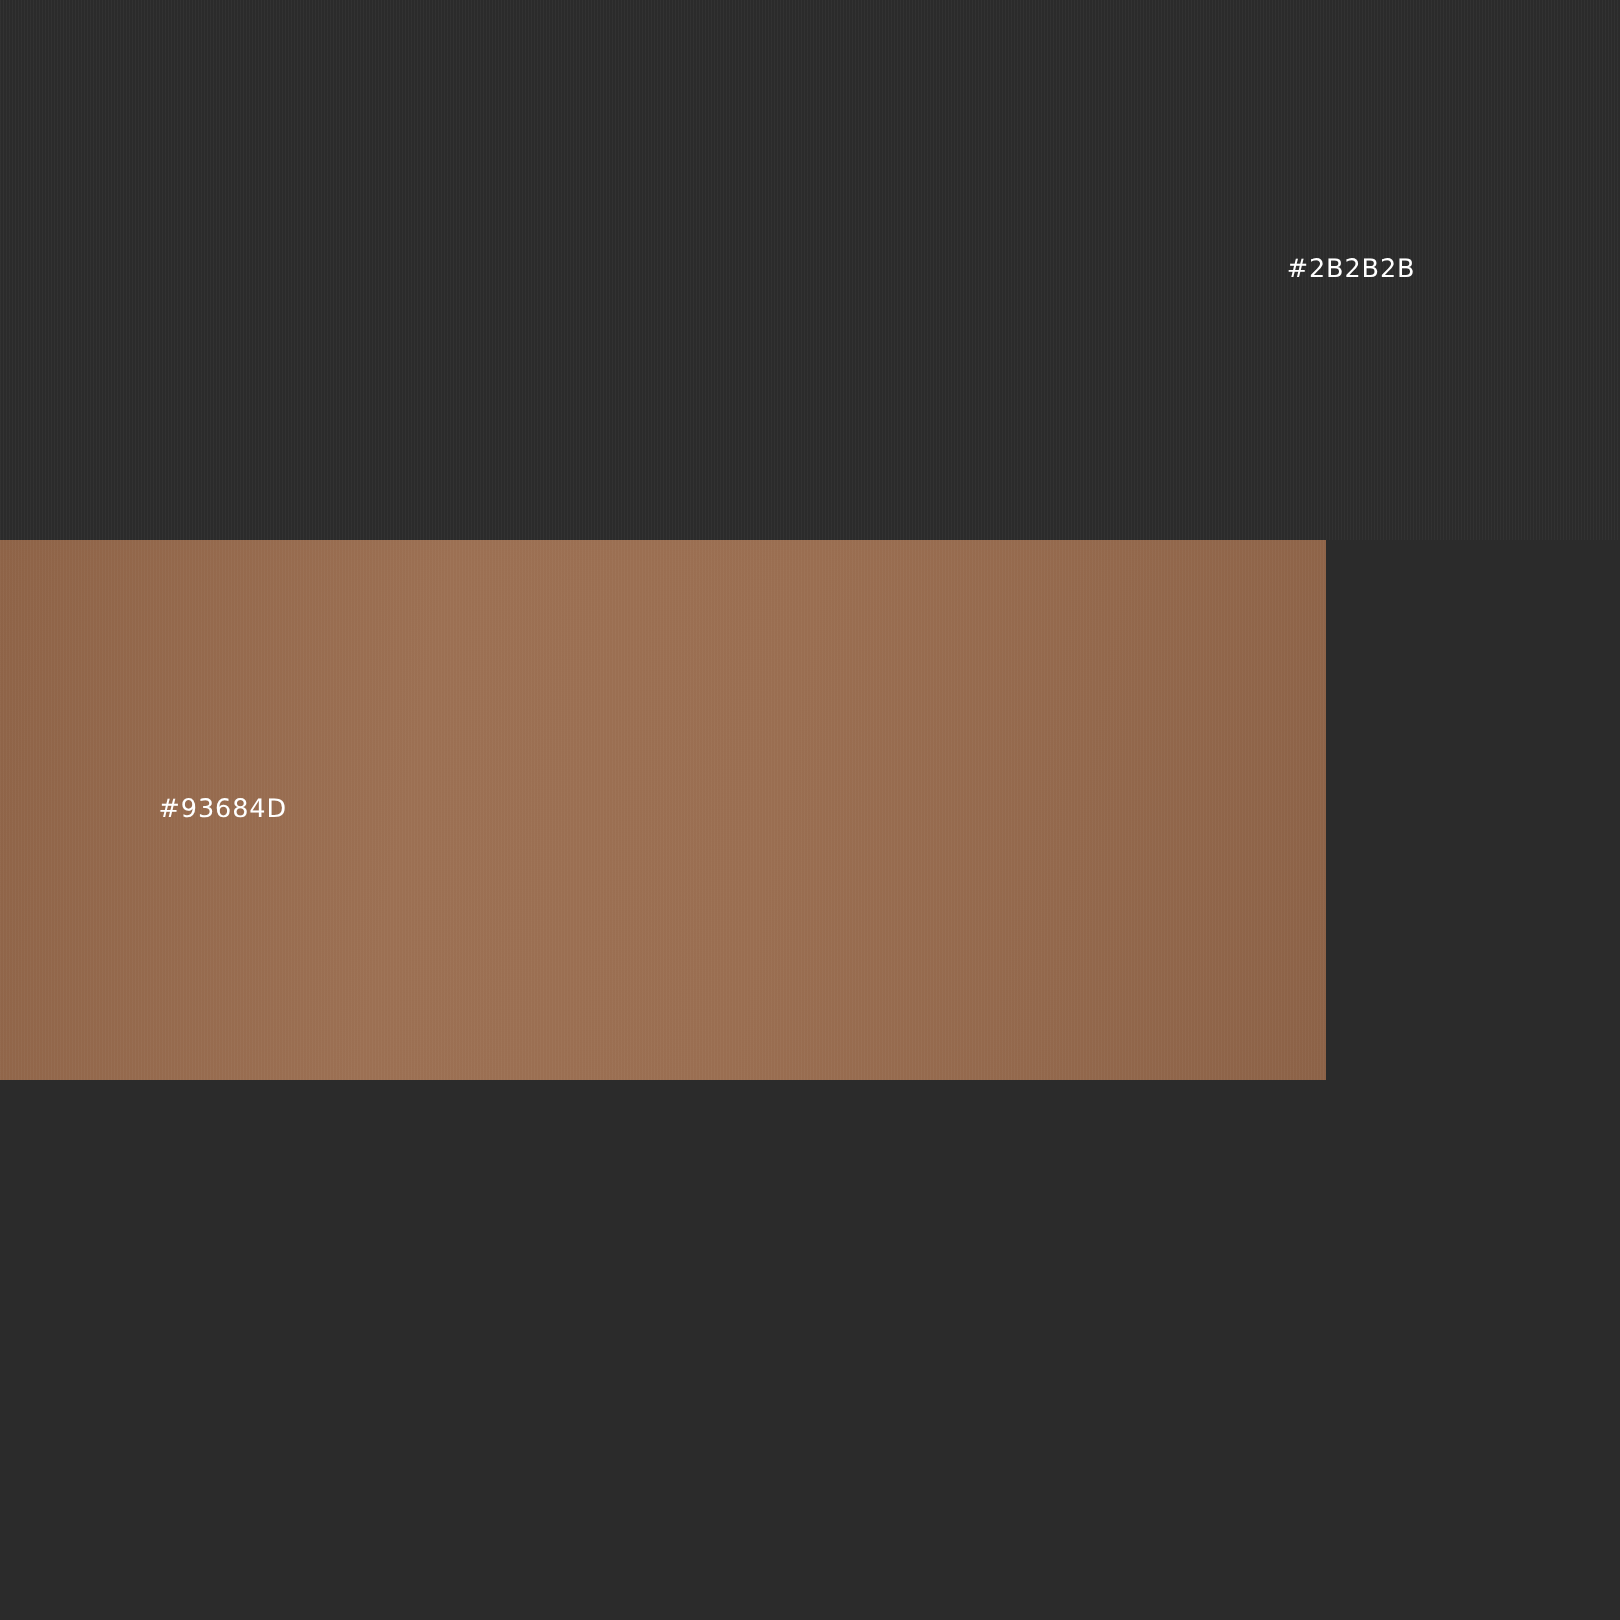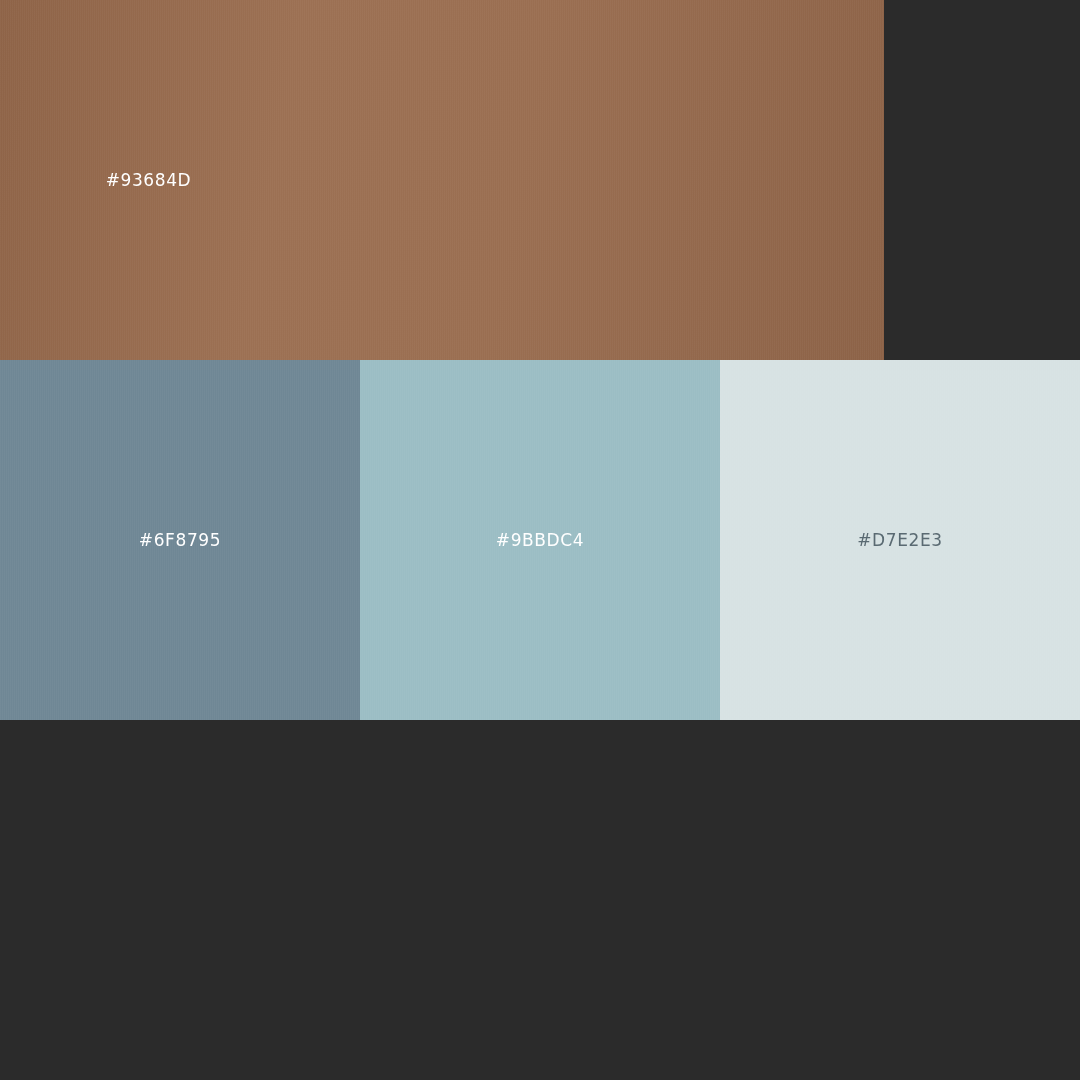--- a/index.html
+++ b/index.html
@@ -76,37 +76,23 @@
       rgba(0,0,0,0) 1px,
       rgba(0,0,0,0) 2px
     );
   }
 </style>
 </head>
 <body>
 
 <div class="palette">
 
+  <div class="swatch row-dark" style="background-color: rgb(43, 43, 43);">
+    <div class="grain"></div>
+    <span class="swatch-label" style="color: rgb(255, 255, 255); left: 83.4%; top: 50%;">#2B2B2B</span>
+  </div>
 
   <div class="swatch row-brown" style="background: linear-gradient(100deg, rgb(142, 99, 71) 0%, rgb(156, 112, 83) 32%, rgb(154, 110, 81) 58%, rgb(140, 98, 71) 100%);">
     <div class="grain"></div>
     <span class="swatch-label" style="color: rgb(255, 255, 255); left: 16.8%; top: 50%;">#93684D</span>
   </div>
 
-  <div class="row-blues">
-
-    <div class="swatch" style="background-color: rgb(111, 135, 149);">
-      <div class="grain"></div>
-      <span class="swatch-label" style="color: rgb(255, 255, 255); left: 50%; top: 50%;">#6F8795</span>
-    </div>
-
-    <div class="swatch" style="background-color: rgb(155, 189, 196);">
-      <div class="grain"></div>
-      <span class="swatch-label" style="color: rgb(255, 255, 255); left: 50%; top: 50%;">#9BBDC4</span>
-    </div>
-
-    <div class="swatch" style="background-color: rgb(215, 226, 227);">
-      <div class="grain"></div>
-      <span class="swatch-label" style="color: rgb(90, 106, 114); left: 50%; top: 50%;">#D7E2E3</span>
-    </div>
-
-  </div>
 </div>
 
 </body></html>

